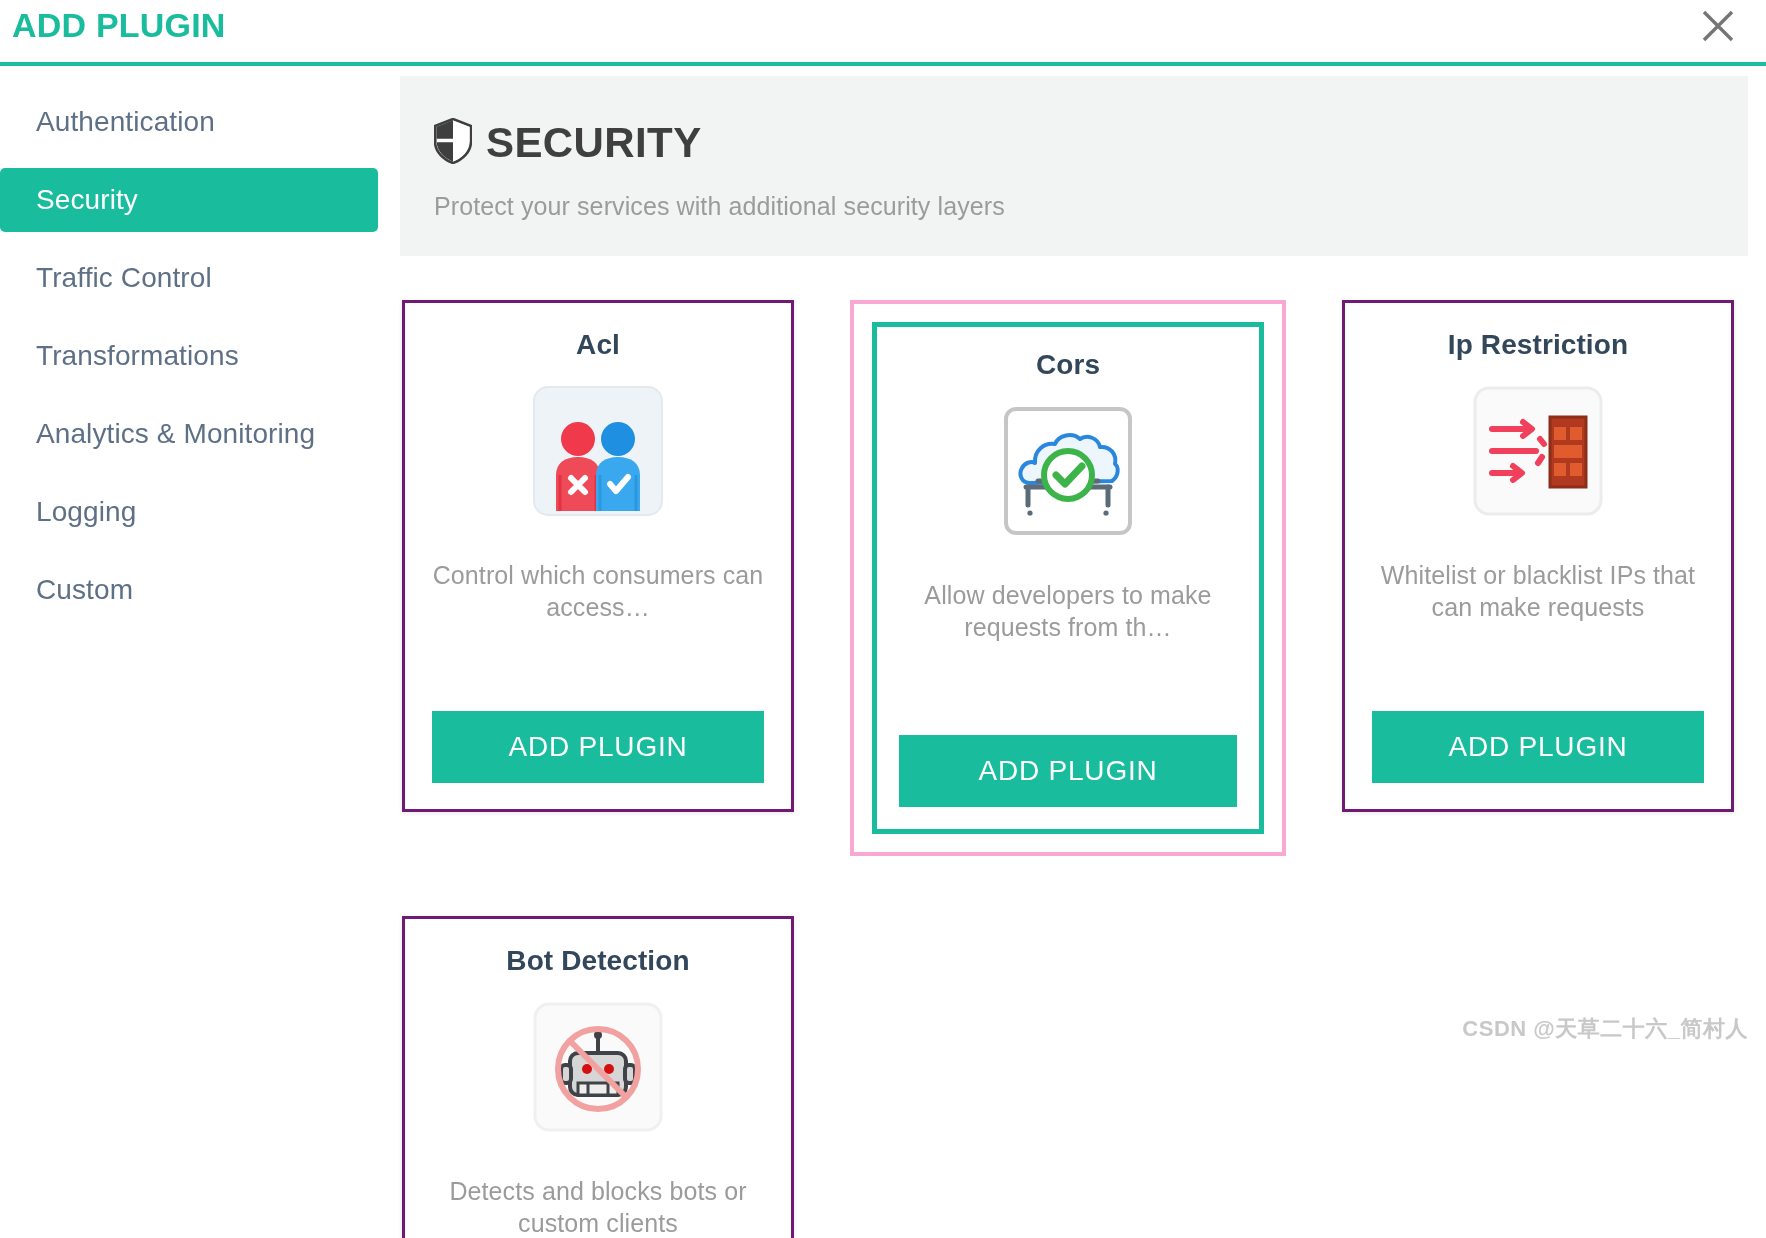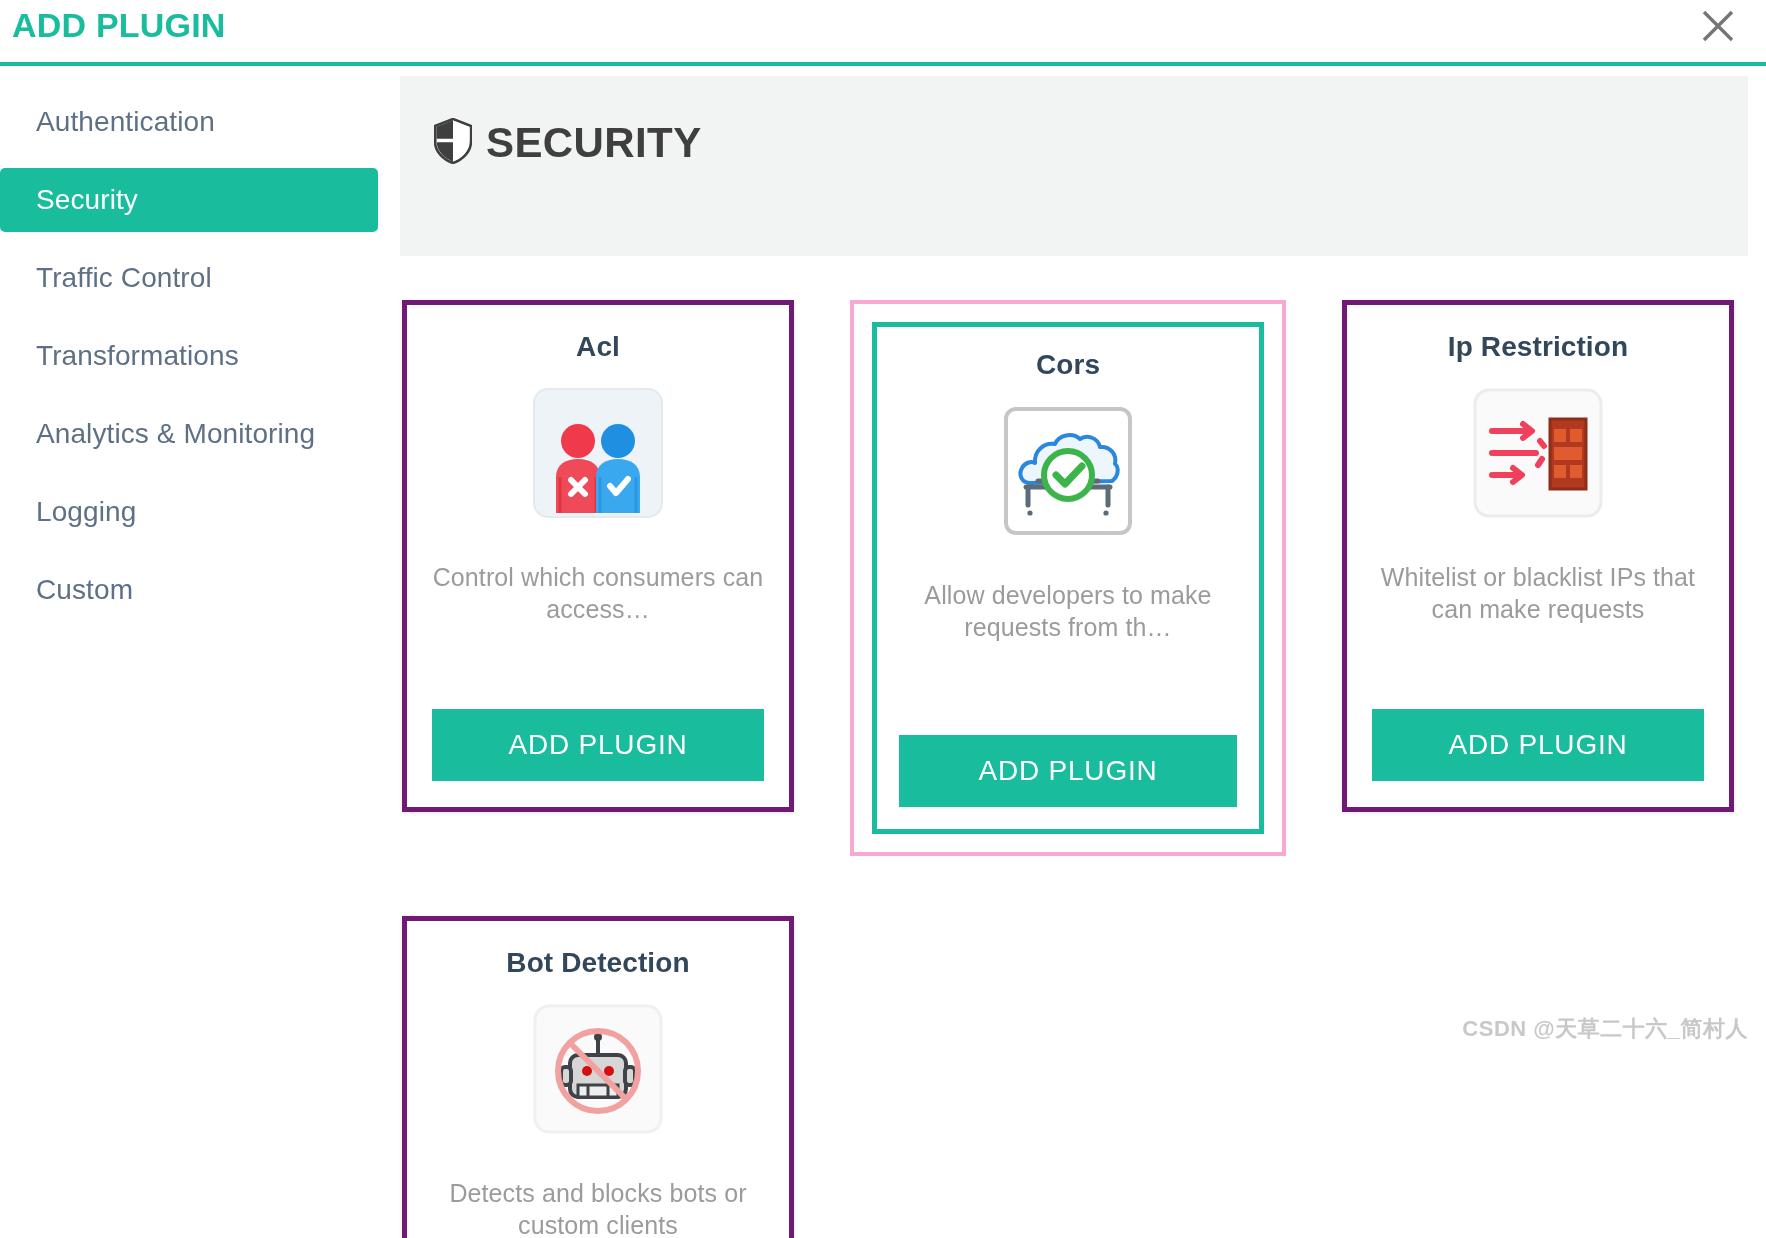--- a/index.html
+++ b/index.html
@@ -108,21 +108,21 @@
     flex-wrap: wrap;
     gap: 60px 56px;
     margin-top: 44px;
     padding-left: 2px;
   }
   .card-slot { width: 392px; }
 
   .plugin-card {
     width: 392px;
     background: #ffffff;
-    border: 5px solid #701a75;
+    border: 3px solid #701a75;
     box-shadow: 0 1px 4px rgba(0,0,0,0.10);
     padding: 26px 25px 26px;
     display: flex;
     flex-direction: column;
     align-items: center;
     min-height: 512px;
   }
   .card-title {
     font-size: 28px;
     font-weight: 700;
@@ -238,20 +238,21 @@
             <path d="M19 1 L37 8 V23 C37 34 28.5 41.5 19 45 C9.5 41.5 1 34 1 23 V8 Z" fill="#ffffff" stroke="#3f3f3f" stroke-width="2.6"></path>
             <path d="M19 2.6 L35.4 9 V23 C35.4 33.2 27.4 40.2 19 43.4 Z" fill="#ffffff"></path>
             <path d="M19 2.6 L2.6 9 V23 C2.6 33.2 10.6 40.2 19 43.4 Z" fill="#3f3f3f"></path>
             <rect x="3" y="20.5" width="32" height="4" fill="#ffffff"></rect>
             <path d="M19 2.6 L2.6 9 V20.5 H19 Z" fill="#3f3f3f"></path>
             <path d="M19 24.5 H2.9 C4 33.6 11.2 40.3 19 43.4 Z" fill="#3f3f3f"></path>
           </svg>
         </span>
         <h1 class="banner-title">SECURITY</h1>
       </div>
+      <p class="banner-sub">Protect your services with additional security layers</p>
     </section>
 
     <div class="card-grid">
 
       <div class="card-slot">
         <div class="plugin-card">
           <div class="card-title">Acl</div>
           <div class="card-icon-box">
             <svg width="136" height="136" viewBox="0 0 136 136" aria-hidden="true">
               <rect x="4" y="4" width="128" height="128" rx="14" fill="#eef3f7" stroke="#e3e9ee" stroke-width="2"></rect>

